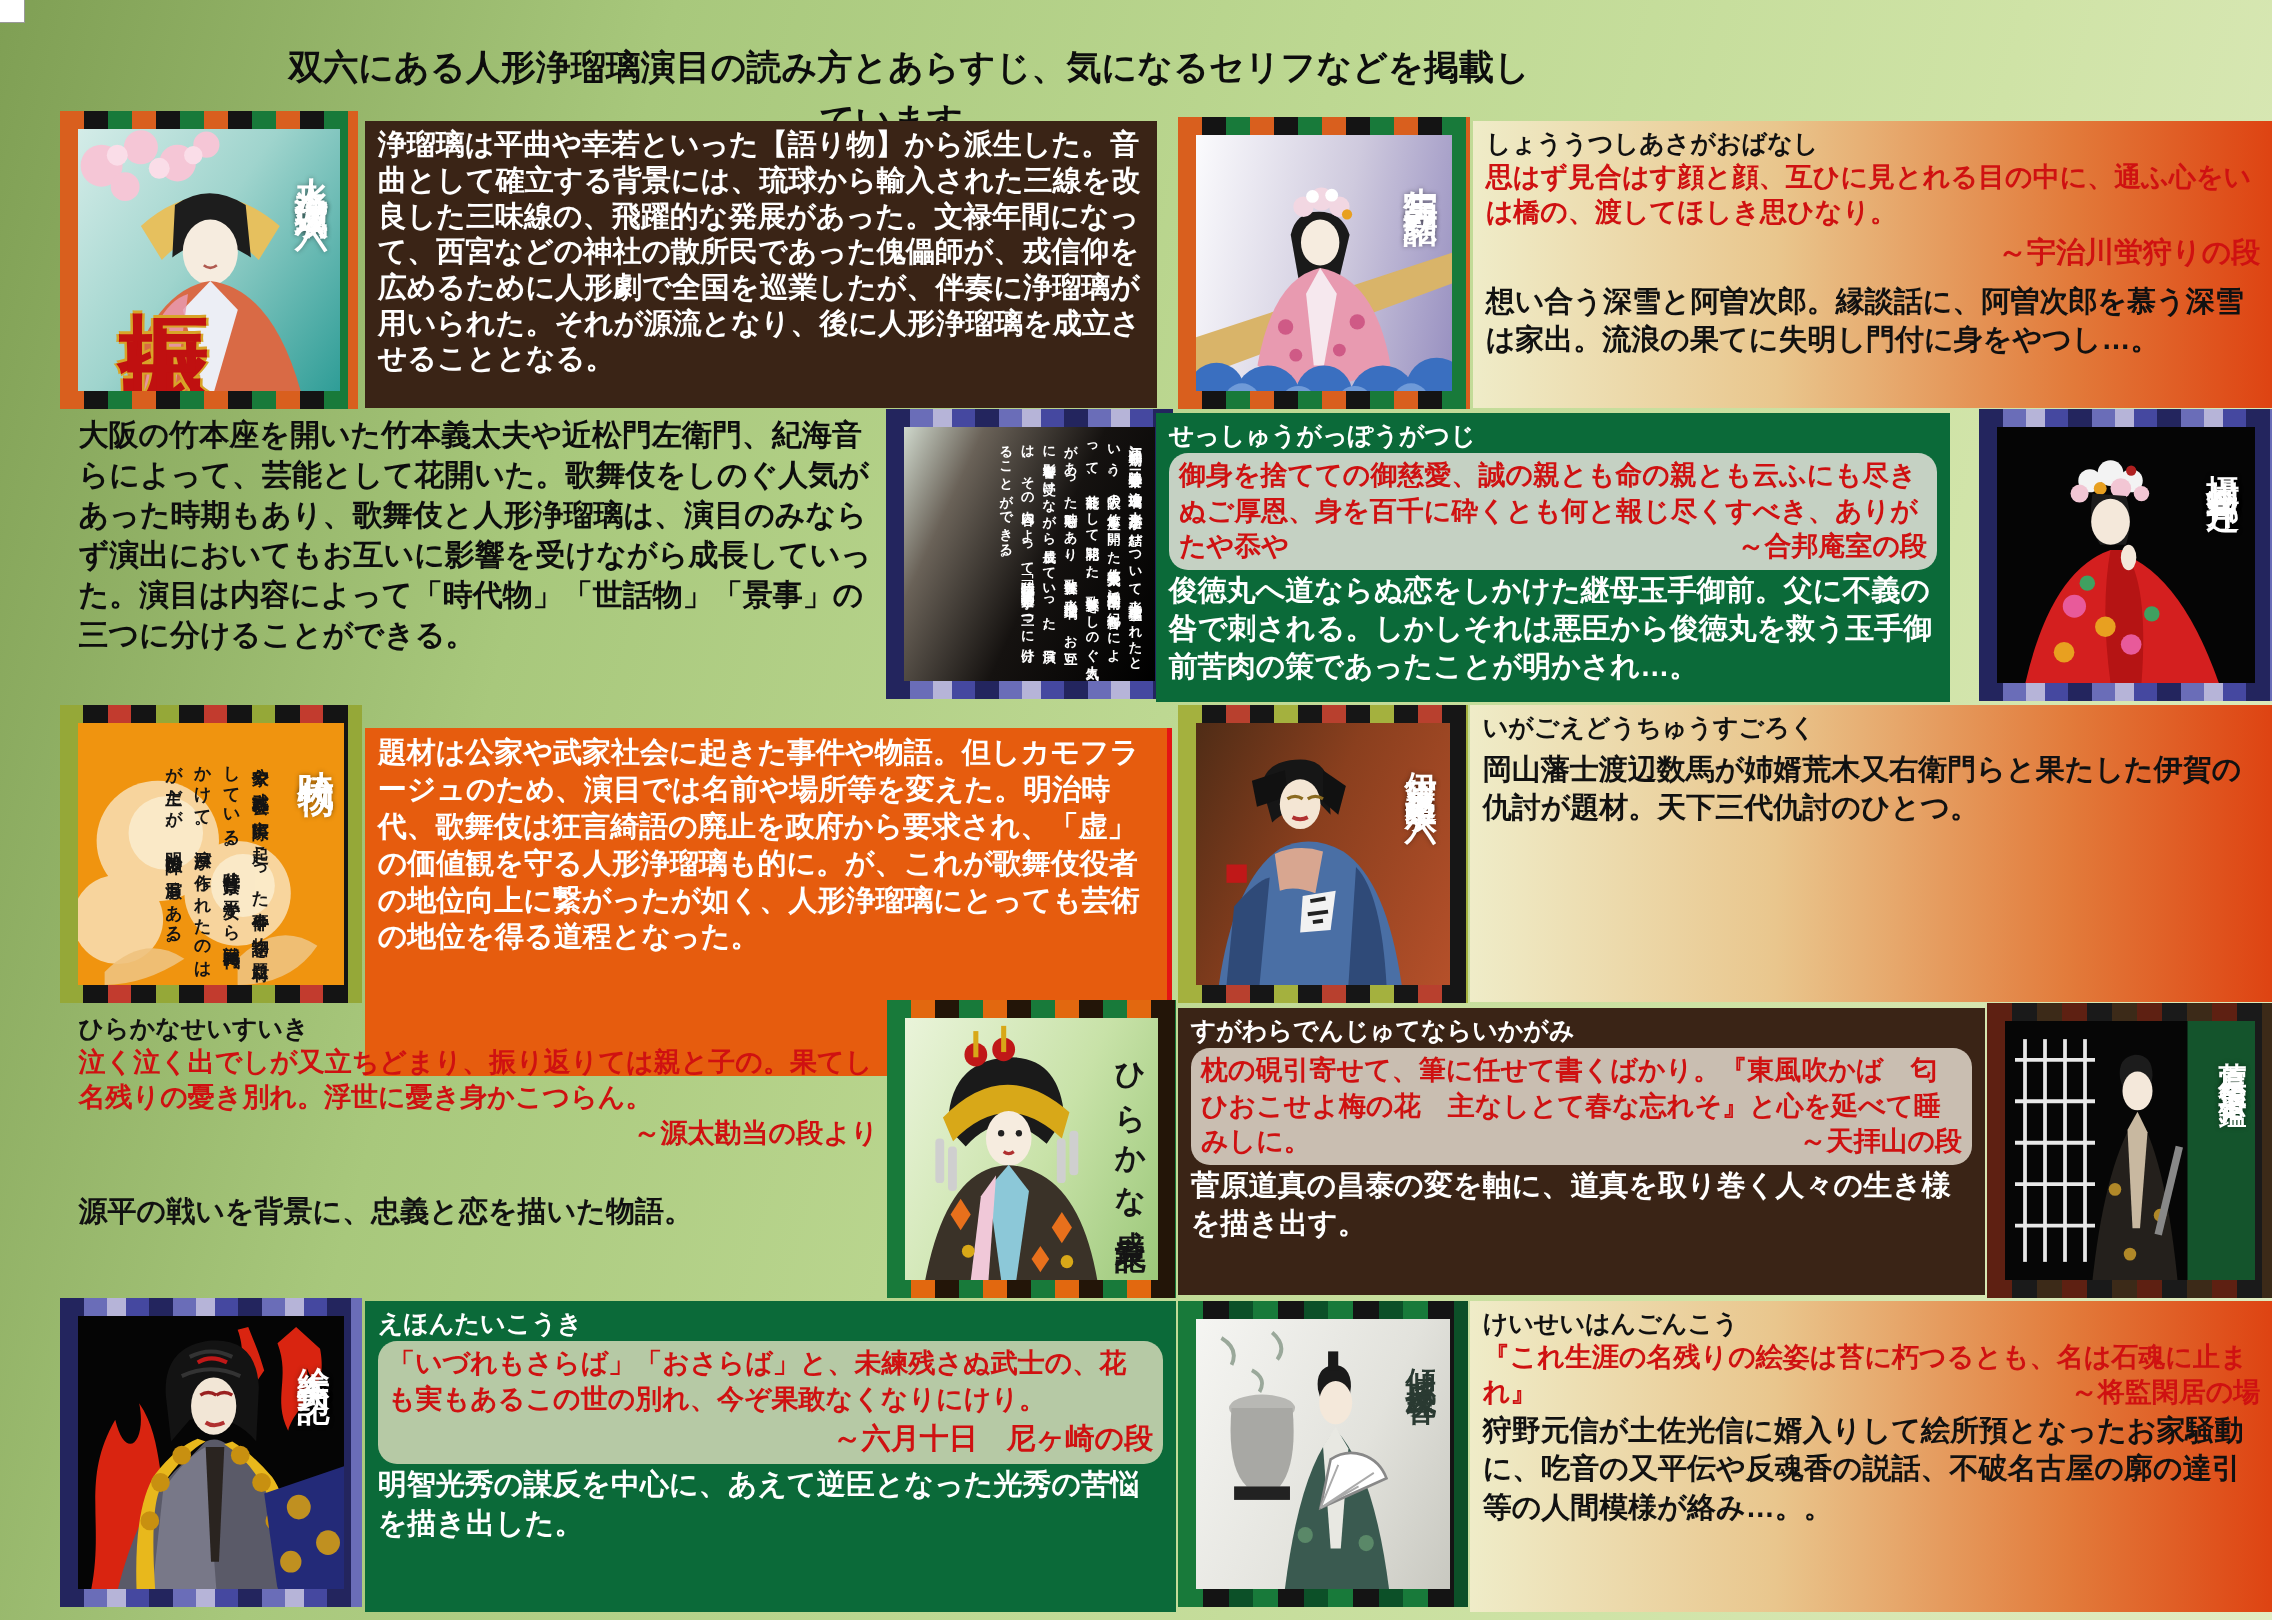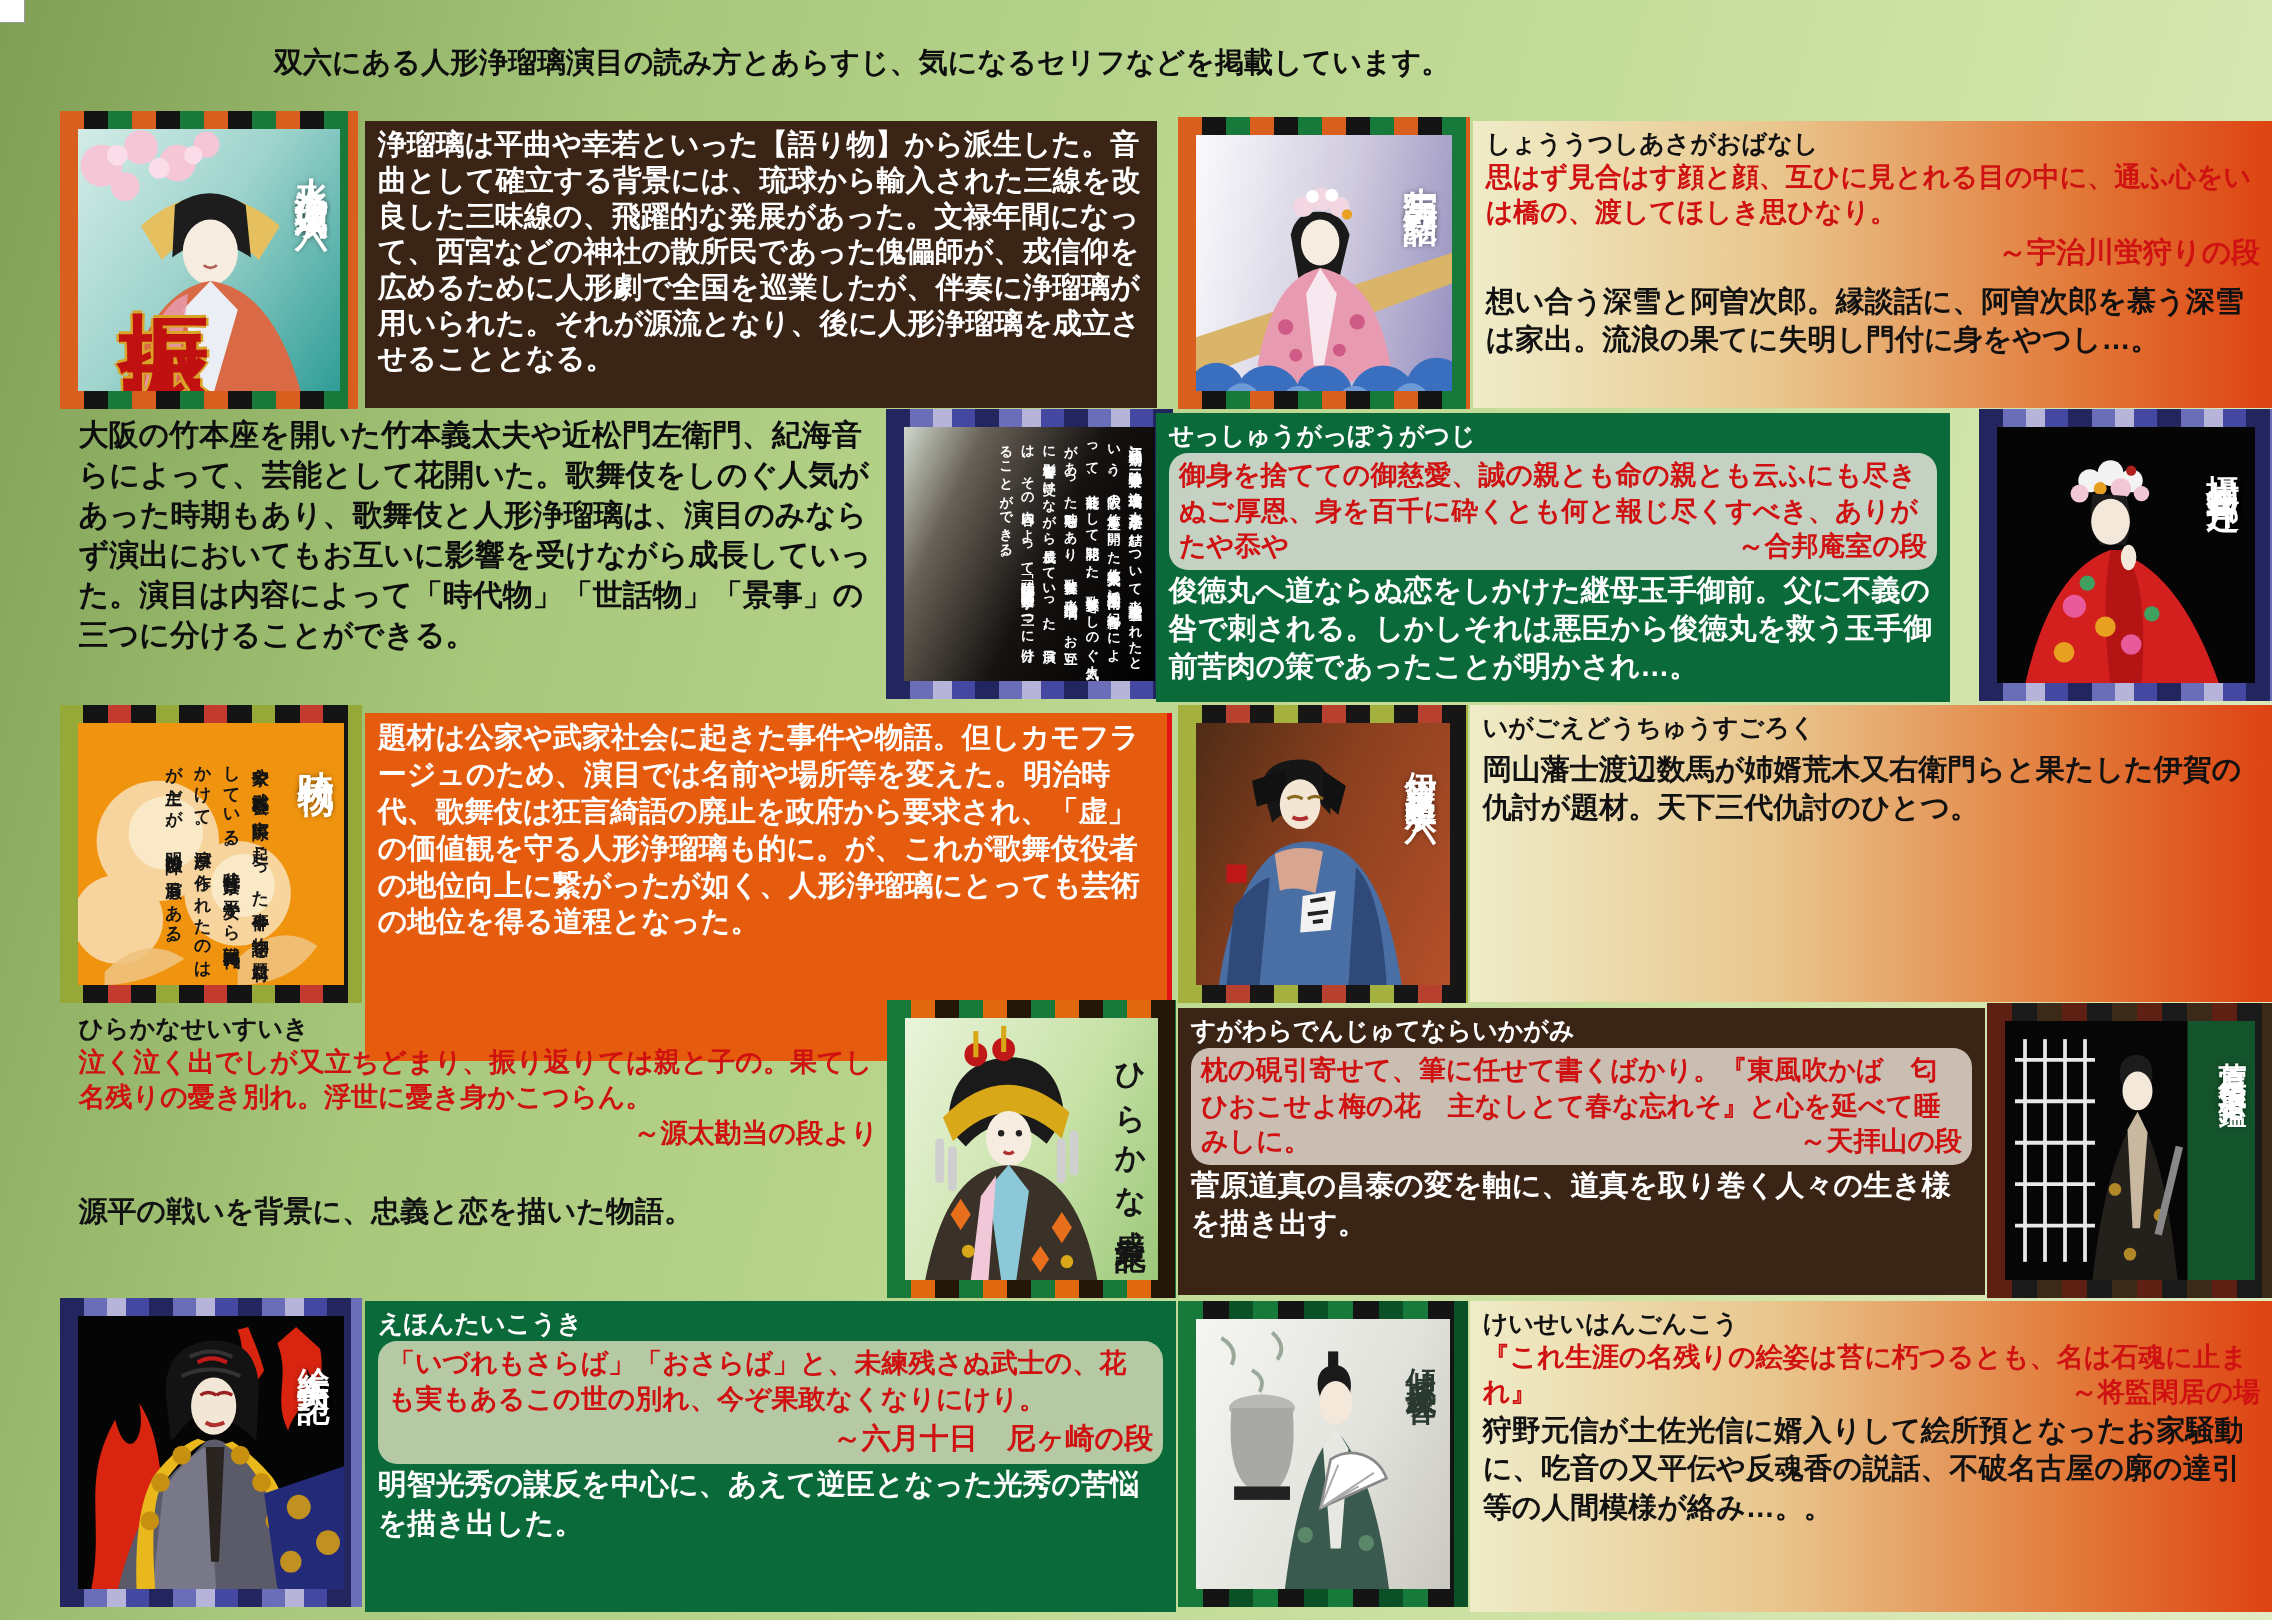--- a/index.html
+++ b/index.html
@@ -1,20 +1,20 @@
 <!DOCTYPE html>
 <html style="font-size:10.2px"><head>
 <meta charset="utf-8">
 <style>
   html,body{margin:0;padding:0;}
   .page{position:relative;width:2273px;height:1621px;overflow:hidden;
     background:linear-gradient(105deg,#7f9f54 0%,#a8c87c 25%,#bdd892 50%,#cfe3a6 75%,#e2ecc4 100%);
     font-family:"Liberation Sans",sans-serif;color:#111;}
   .corner{position:absolute;left:0;top:0;width:24px;height:21.6px;background:#fff;border-right:1.9px solid #999;border-bottom:1.9px solid #999;}
-  .intro{position:absolute;left:274px;top:41px;width:1270px;font-size:29px;font-weight:700;line-height:1.5;color:#0d0d0d;}
+  .intro{position:absolute;left:274px;top:41px;width:1270px;font-size:35px;font-weight:700;line-height:1.5;color:#0d0d0d;text-align:center;}
   
   .card{position:absolute;}
   .card-inner{position:absolute;inset:18px;overflow:hidden;}
   .stripes-kabuki{background:repeating-linear-gradient(90deg,#d95f1e 0 24px,#141414 24px 48px,#187a3a 48px 72px);}
   .stripes-blue{background:repeating-linear-gradient(90deg,#23255e 0 24px,#6a6db8 24px 47px,#b6b4d8 47px 66px,#4548a0 66px 89px);}
   .stripes-jidai{background:repeating-linear-gradient(90deg,#95a838 0 23px,#141414 23px 48px,#c23b2e 48px 71px,#141414 71px 96px);}
   .stripes-iga{background:repeating-linear-gradient(90deg,#a4b13e 0 24px,#161616 24px 48px,#b8402e 48px 72px,#161616 72px 96px);}
   .stripes-hira{background:repeating-linear-gradient(90deg,#187a3a 0 24px,#e2680f 24px 48px,#231508 48px 72px);}
   .stripes-sugawara{background:repeating-linear-gradient(90deg,#5e2012 0 25.4px,#1a1a1a 25.4px 50px,#3c2a18 50px 75px);}
   .stripes-keisei{background:repeating-linear-gradient(90deg,#187a3a 0 25.4px,#141414 25.4px 51px,#0c5028 51px 75px);}
@@ -196,21 +196,21 @@
             <circle cx="124" cy="124" r="24"></circle>
           </g>
         <path d="M20 190 Q50 160 80 180 Q50 200 20 200 Z" fill="#eec27e" opacity="0.9"></path>
         <path d="M120 180 Q150 150 180 170 Q160 200 120 200 Z" fill="#eec27e" opacity="0.9"></path>
       </svg>
       <div class="vtitle white" style="right:10.2px;top:18px;font-size:36px;font-family:'Liberation Serif',serif;">時代物</div>
       <div class="vbody" style="right:70px;top:30.5px;height:229px;font-size:17px;line-height:1.7;letter-spacing:1.9px;color:#141414;font-family:'Liberation Serif',serif;">公家や武家社会に実際に起こった事件や物語を題材にしている。時代背景は平安から戦国時代にかけて。演目が作られたのは江戸時代が主だが、明治以降の演目もある。</div>
     </div>
   </div>
 
-  <div class="panel" style="left:365px;top:713px;width:807px;height:348px;background:#e65c0e;border-right:5.1px solid #e41414;">
+  <div class="panel" style="left:365px;top:728px;width:807px;height:348px;background:#e65c0e;border-right:5.1px solid #e41414;">
     <div class="flow" style="color:#fff;font-size:29px;line-height:1.27;">題材は公家や武家社会に起きた事件や物語。但しカモフラージュのため、演目では名前や場所等を変えた。明治時代、歌舞伎は狂言綺語の廃止を政府から要求され、「虚」の価値観を守る人形浄瑠璃も的に。が、これが歌舞伎役者の地位向上に繋がったが如く、人形浄瑠璃にとっても芸術の地位を得る道程となった。</div>
   </div>
 
   <div class="card stripes-iga" style="left:1178px;top:705px;width:290px;height:298px;">
     <div class="card-inner" style="background:linear-gradient(115deg,#4f2c16 0%,#8a3f1e 45%,#b5502a 100%);">
       <svg style="position:absolute;inset:0;" width="100%" height="100%" viewBox="0 0 200 200" preserveAspectRatio="none">
         <path d="M52 48 Q54 30 78 28 Q100 26 104 44 L106 70 L96 60 Q70 66 60 76 Z" fill="#161616"></path>
         <path d="M44 44 L70 36 L72 56 L48 64 Z" fill="#111"></path>
         <path d="M100 36 L118 48 L112 70 L100 60 Z" fill="#111"></path>
         <ellipse cx="82" cy="62" rx="16" ry="19" fill="#f4e6d4"></ellipse>

